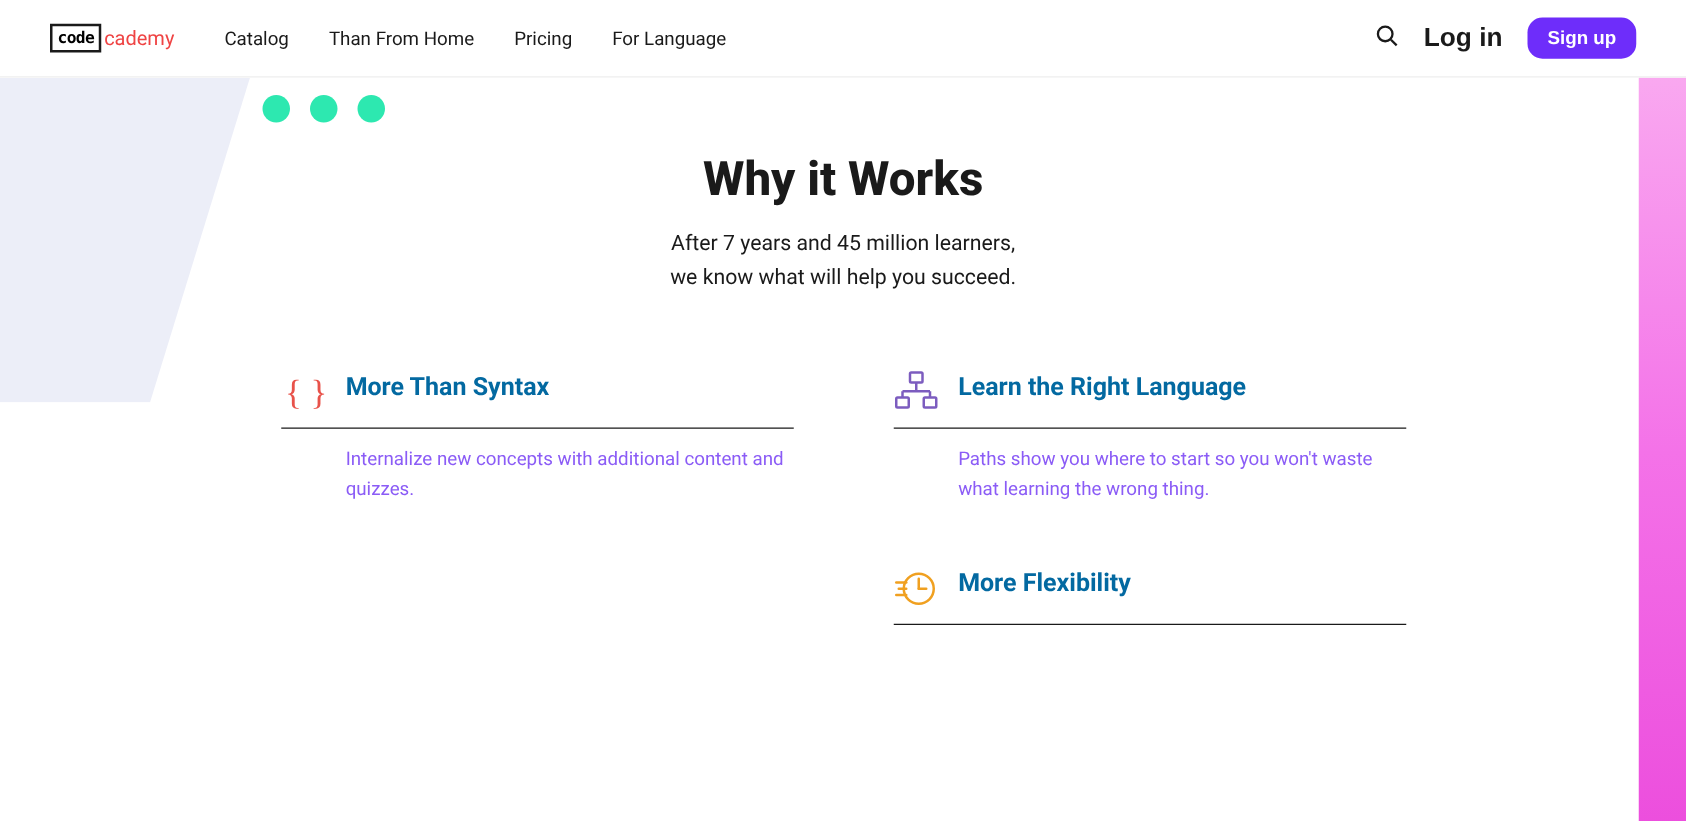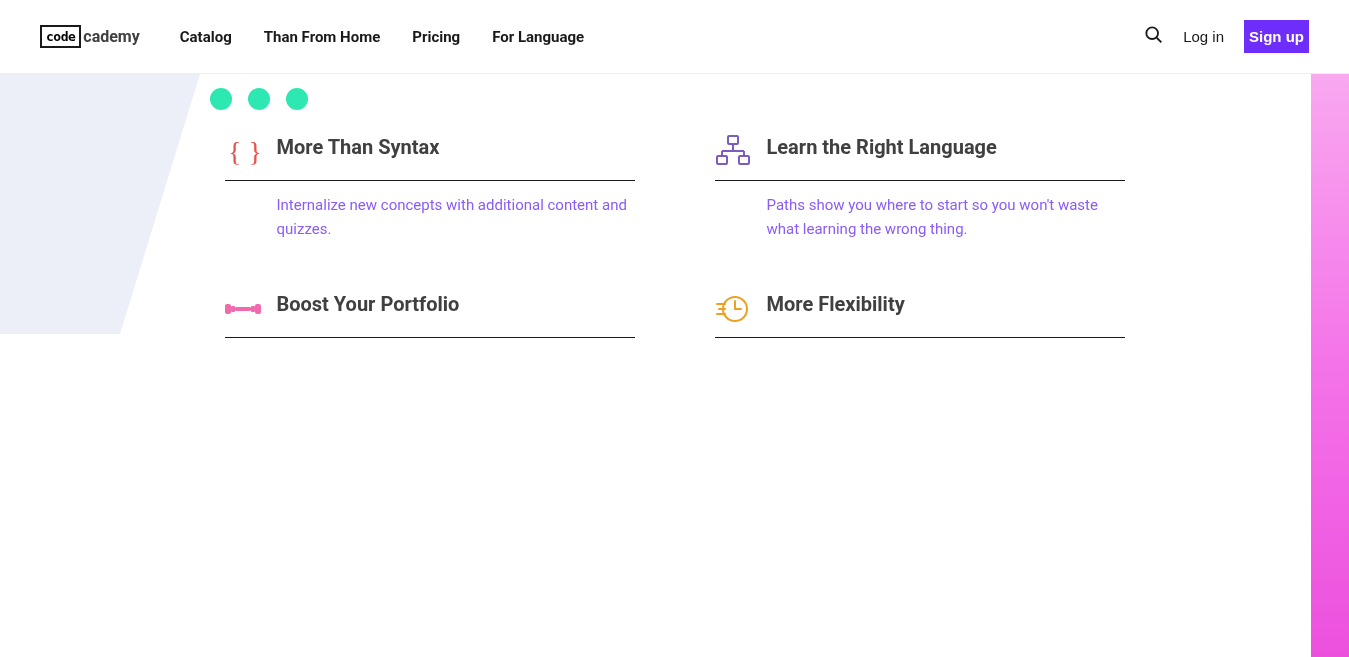--- a/index.html
+++ b/index.html
@@ -3,51 +3,50 @@
   <meta charset="utf-8">
   <style>
     * { margin: 0; padding: 0; box-sizing: border-box; }
     body { font-family: -apple-system, BlinkMacSystemFont, 'Segoe UI', Roboto, sans-serif; background: #fff; overflow-x: hidden; }
 
     
     nav {
       display: flex;
       align-items: center;
       padding: 0 40px;
-      height: 74px;
+      height: 62px;
       border-bottom: 1px solid #eee;
       position: relative;
       z-index: 10;
       background: #fff;
     }
     .logo {
       display: flex;
       align-items: center;
       margin-right: 40px;
     }
     .logo-box {
       border: 2px solid #1a1a1a;
       padding: 2px 4px;
       font-size: 13px;
       font-weight: 700;
       font-family: monospace;
       letter-spacing: -0.5px;
     }
     .logo-text {
       font-size: 16px;
-      font-weight: 700;
-      color: #404040;
+      font-weight: 400;
+      color: #ef4444;
       margin-left: 2px;
     }
     .nav-links {
       display: flex;
       gap: 32px;
       list-style: none;
       flex: 1;
-      font-weight: bold;
     }
     .nav-links a {
       text-decoration: none;
       color: #1a1a1a;
       font-size: 15px;
     }
     .nav-right {
       display: flex;
       align-items: center;
       gap: 20px;
@@ -56,30 +55,30 @@
       background: none;
       border: none;
       cursor: pointer;
       font-size: 18px;
       color: #1a1a1a;
     }
     .login-btn {
       background: none;
       border: none;
       cursor: pointer;
-      font-size: 15px;
-      color: #1a1a1a;
-      font-weight: 400;
+      font-size: 21px;
+      color: #1a1a1a;
+      font-weight: 700;
     }
     .signup-btn {
       background: #6e2dfa;
       color: #fff;
       border: none;
-      border-radius: 0;
-      padding: 8px 5px;
+      border-radius: 12px;
+      padding: 8px 16px;
       font-size: 15px;
       font-weight: 600;
       cursor: pointer;
     }
 
     
     .page {
       position: relative;
       min-height: 600px;
     }
@@ -173,21 +172,21 @@
       flex-shrink: 0;
       width: 36px;
       height: 36px;
       display: flex;
       align-items: center;
       justify-content: center;
     }
     .feature-title {
       font-size: 20px;
       font-weight: 700;
-      color: #404040;
+      color: #0369a1;
       line-height: 1.3;
     }
     .feature-desc {
       font-size: 15px;
       color: #8b5cf6;
       line-height: 1.6;
       padding-left: 52px;
     }
   </style>
 </head>
@@ -219,20 +218,27 @@
 <div class="page">
   <div class="left-decor"></div>
   <div class="right-bar"></div>
   <div class="dots-row">
     <div class="dot"></div>
     <div class="dot"></div>
     <div class="dot"></div>
   </div>
 
   <div class="main-content">
+    <div class="hero-section">
+      <h1 class="hero-title">Why it Works</h1>
+      <p class="hero-subtitle">
+        <span>After 7 years and 45 million learners,</span><br>
+        <span>we know what will help you succeed.</span>
+      </p>
+    </div>
 
     <div class="features-grid">
 
       <div class="feature-item">
         <div class="feature-header">
           <div class="feature-icon">
             <svg width="34" height="34" viewBox="0 0 34 34" fill="none">
               <text x="2" y="26" font-size="28" fill="#e8524a" font-weight="200" font-family="Georgia, serif">{ }</text>
             </svg>
           </div>
@@ -254,33 +260,20 @@
               <line x1="7" y1="17" x2="7" y2="22" stroke="#7c5cbf" stroke-width="2"></line>
               <line x1="29" y1="17" x2="29" y2="22" stroke="#7c5cbf" stroke-width="2"></line>
             </svg>
           </div>
           <h2 class="feature-title">Learn the Right Language</h2>
         </div>
         <p class="feature-desc">Paths show you where to start so you won't waste what learning the wrong thing.</p>
       </div>
 
       <div class="feature-item">
-        <div class="feature-header">
-          <div class="feature-icon">
-            <svg width="36" height="20" viewBox="0 0 36 20" fill="none">
-
-              <rect x="0" y="5" width="6" height="10" rx="2" fill="#f06aad"></rect>
-              <rect x="6" y="7" width="4" height="6" rx="1" fill="#f06aad"></rect>
-              <rect x="10" y="8" width="16" height="4" rx="1" fill="#f06aad"></rect>
-              <rect x="26" y="7" width="4" height="6" rx="1" fill="#f06aad"></rect>
-              <rect x="30" y="5" width="6" height="10" rx="2" fill="#f06aad"></rect>
-            </svg>
-          </div>
-          <h2 class="feature-title">Boost Your Portfolio</h2>
-        </div>
       </div>
 
       <div class="feature-item">
         <div class="feature-header">
           <div class="feature-icon">
             <svg width="36" height="36" viewBox="0 0 36 36" fill="none">
 
               <circle cx="20" cy="18" r="12" stroke="#f0a020" stroke-width="2" fill="none"></circle>
               <line x1="20" y1="10" x2="20" y2="18" stroke="#f0a020" stroke-width="2" stroke-linecap="round"></line>
               <line x1="20" y1="18" x2="26" y2="18" stroke="#f0a020" stroke-width="2" stroke-linecap="round"></line>

